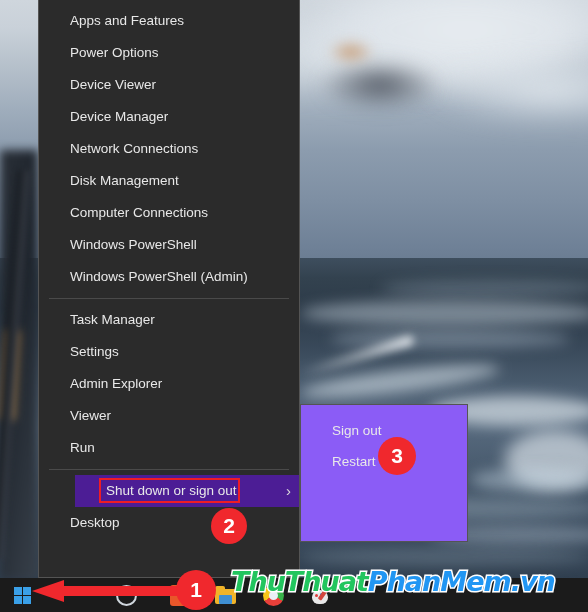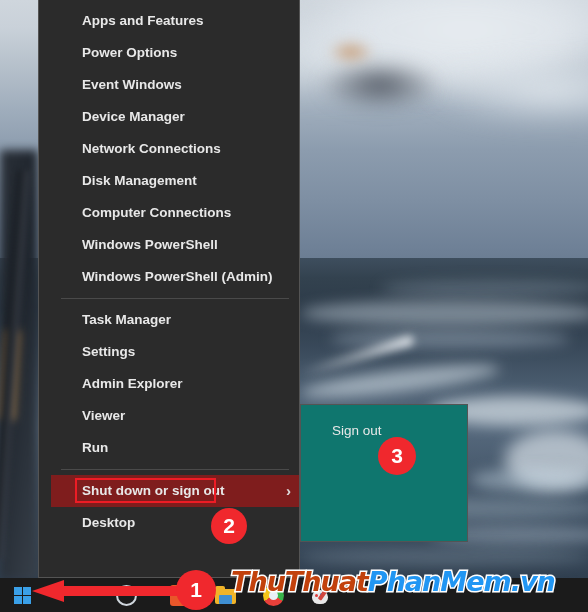--- a/index.html
+++ b/index.html
@@ -85,41 +85,41 @@
   }
 
   
   #win-x-menu{
     position:absolute;left:38px;top:-2px;width:262px;height:580px;
     background:#2b2b2b;
     border:1px solid #545454;
     box-sizing:border-box;
     z-index:20;
   }
-  .menu-list{list-style:none;margin:0;padding:6px 0 0 12px;font-weight:bold;}
+  .menu-list{list-style:none;margin:0;padding:6px 0 0 0;}
   .menu-item{
     position:relative;height:32px;line-height:32px;
     color:#e8e8e8;font-size:13.5px;padding-left:31px;
     white-space:nowrap;
   }
   .divider{height:1px;background:#4a4a4a;margin:5px 10px 5px 10px;}
-  .menu-item.hl{background:#7f1d1d;}
+  .menu-item.hl{background:#4c1d95;margin-left:36px;}
   .hl-box{
     position:absolute;left:24px;top:3px;width:141px;height:25px;
     border:2px solid #ee1c25;box-sizing:border-box;
   }
   .chev{
     position:absolute;right:8px;top:0;height:32px;line-height:32px;
     color:#dcdcdc;font-size:15px;
   }
 
   
   #power-submenu{
     position:absolute;left:300px;top:404px;width:168px;height:138px;
-    background:#0f766e;border:1px solid #545454;box-sizing:border-box;z-index:21;
+    background:#8b5cf6;border:1px solid #545454;box-sizing:border-box;z-index:21;
   }
   .sub-list{list-style:none;margin:0;padding:10px 0 0 0;}
   .sub-item{
     position:relative;height:31px;line-height:31px;
     color:#e8e8e8;font-size:13.5px;padding-left:31px;white-space:nowrap;
   }
   .sub-hl-box{
     position:absolute;left:25px;top:2px;width:52px;height:27px;
     border:3px solid #ee1c25;box-sizing:border-box;
   }
@@ -188,21 +188,21 @@
   
   #watermark{
     position:absolute;left:231px;top:566px;z-index:45;
     font-family:"DejaVu Sans", sans-serif;
     font-size:27px;font-weight:bold;font-style:italic;
     letter-spacing:-1px;white-space:nowrap;
     -webkit-text-stroke:3px #ffffff;
     paint-order:stroke fill;
   }
   #watermark span{-webkit-text-stroke:3px #ffffff;paint-order:stroke fill;}
-  .wm-red{color:#c2410c;}
+  .wm-red{color:#22c55e;}
   .wm-blue{color:#2196f3;}
 </style>
 </head>
 <body>
 
 <div id="desktop">
   <div class="wp-layer wp-sky"></div>
   <div class="wp-layer wp-cloudB"></div>
   <div class="wp-layer wp-cloudA"></div>
   <div class="wp-layer wp-cloudC"></div>
@@ -222,21 +222,21 @@
   <div class="wave w9"></div>
   <div class="silhouette"></div>
   <div class="sil-warm"></div>
   <div class="sil-rod"></div>
 </div>
 
 <div id="win-x-menu">
   <ul class="menu-list" id="menu-list">
       <li class="menu-item"><span>Apps and Features</span></li>
       <li class="menu-item"><span>Power Options</span></li>
-      <li class="menu-item"><span>Event Windows</span></li>
+      <li class="menu-item"><span>Device Viewer</span></li>
       <li class="menu-item"><span>Device Manager</span></li>
       <li class="menu-item"><span>Network Connections</span></li>
       <li class="menu-item"><span>Disk Management</span></li>
       <li class="menu-item"><span>Computer Connections</span></li>
       <li class="menu-item"><span>Windows PowerShell</span></li>
       <li class="menu-item"><span>Windows PowerShell (Admin)</span></li>
       <li class="divider"></li>
       <li class="menu-item"><span>Task Manager</span></li>
       <li class="menu-item"><span>Settings</span></li>
       <li class="menu-item"><span>Admin Explorer</span></li>
@@ -244,20 +244,21 @@
       <li class="menu-item"><span>Run</span></li>
       <li class="divider"></li>
       <li class="menu-item hl"><span>Shut down or sign out</span><span class="hl-box"></span><span class="chev">›</span></li>
       <li class="menu-item"><span>Desktop</span></li>
     </ul>
 </div>
 
 <div id="power-submenu">
   <ul class="sub-list" id="sub-list">
       <li class="sub-item"><span>Sign out</span></li>
+      <li class="sub-item"><span>Restart</span></li>
     </ul>
 </div>
 
 <div id="taskbar">
   <div id="start-button">
     <span class="win-logo">
       <i></i>
         <i></i>
         <i></i>
         <i></i>

